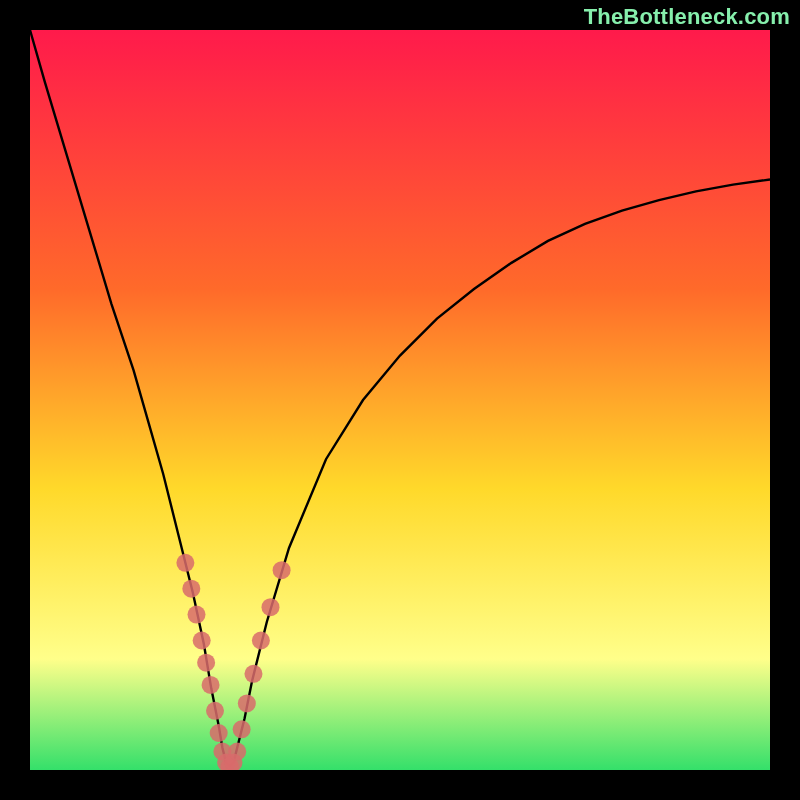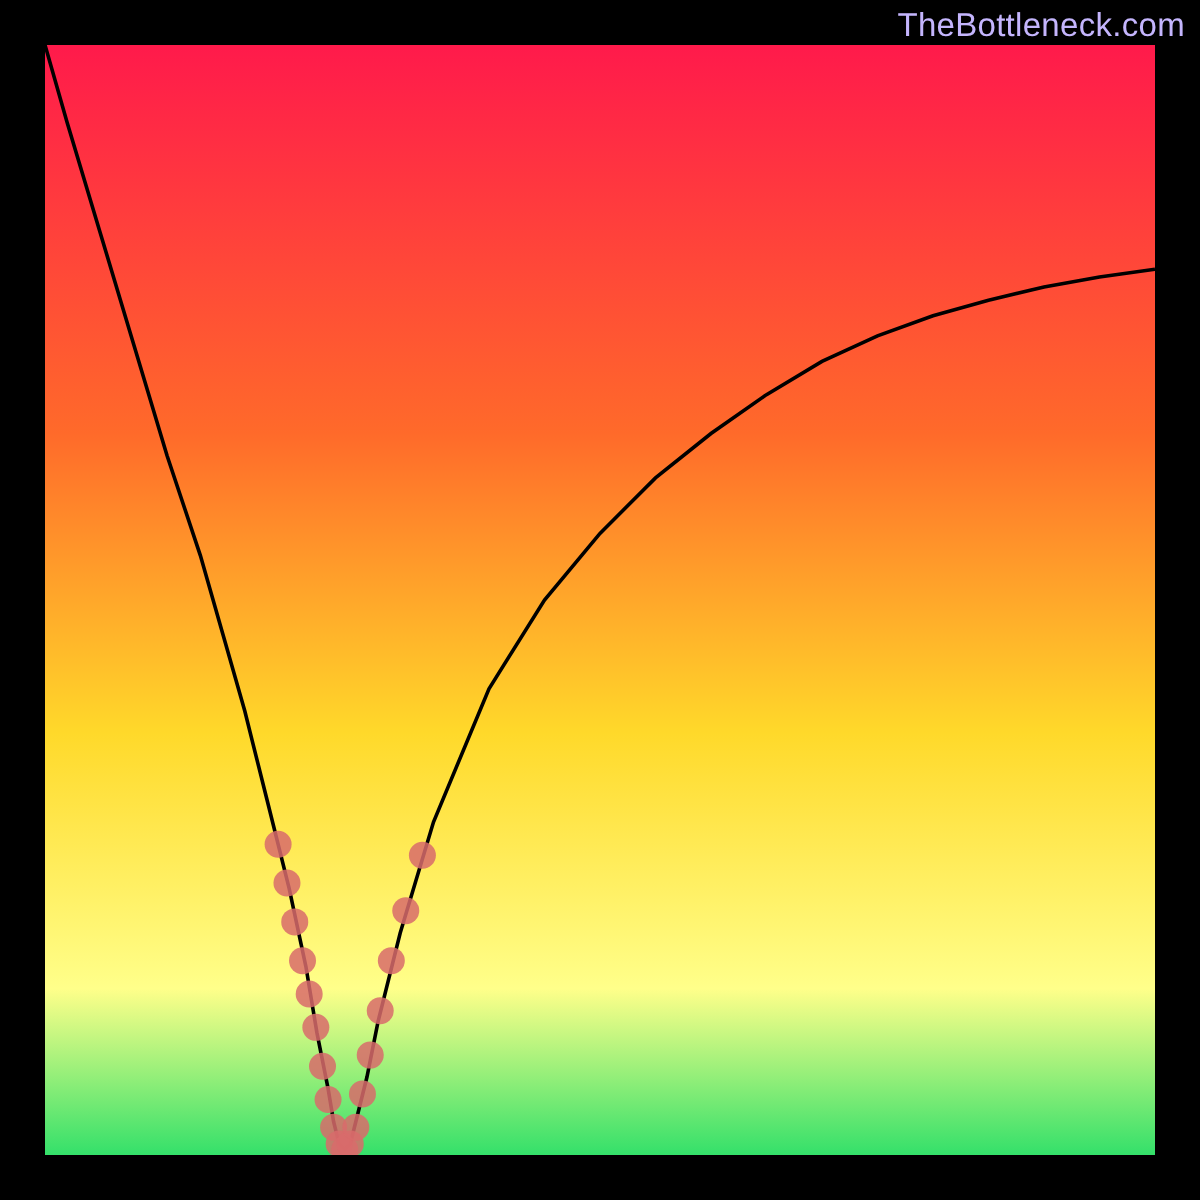--- a/index.html
+++ b/index.html
@@ -14,23 +14,23 @@
   .frame {
     position: relative;
     width: 800px;
     height: 800px;
     background: #000;
   }
   .watermark {
     position: absolute;
     top: 4px;
     right: 10px;
-    color: #c4b5fd;
+    color: #86efac;
     font-size: 22px;
-    font-weight: 400;
+    font-weight: 700;
     letter-spacing: 0.2px;
     z-index: 10;
     user-select: none;
     margin-left: 32px;
   }
   .plot {
     position: absolute;
     left: 30px;
     top: 30px;
     width: 740px;

